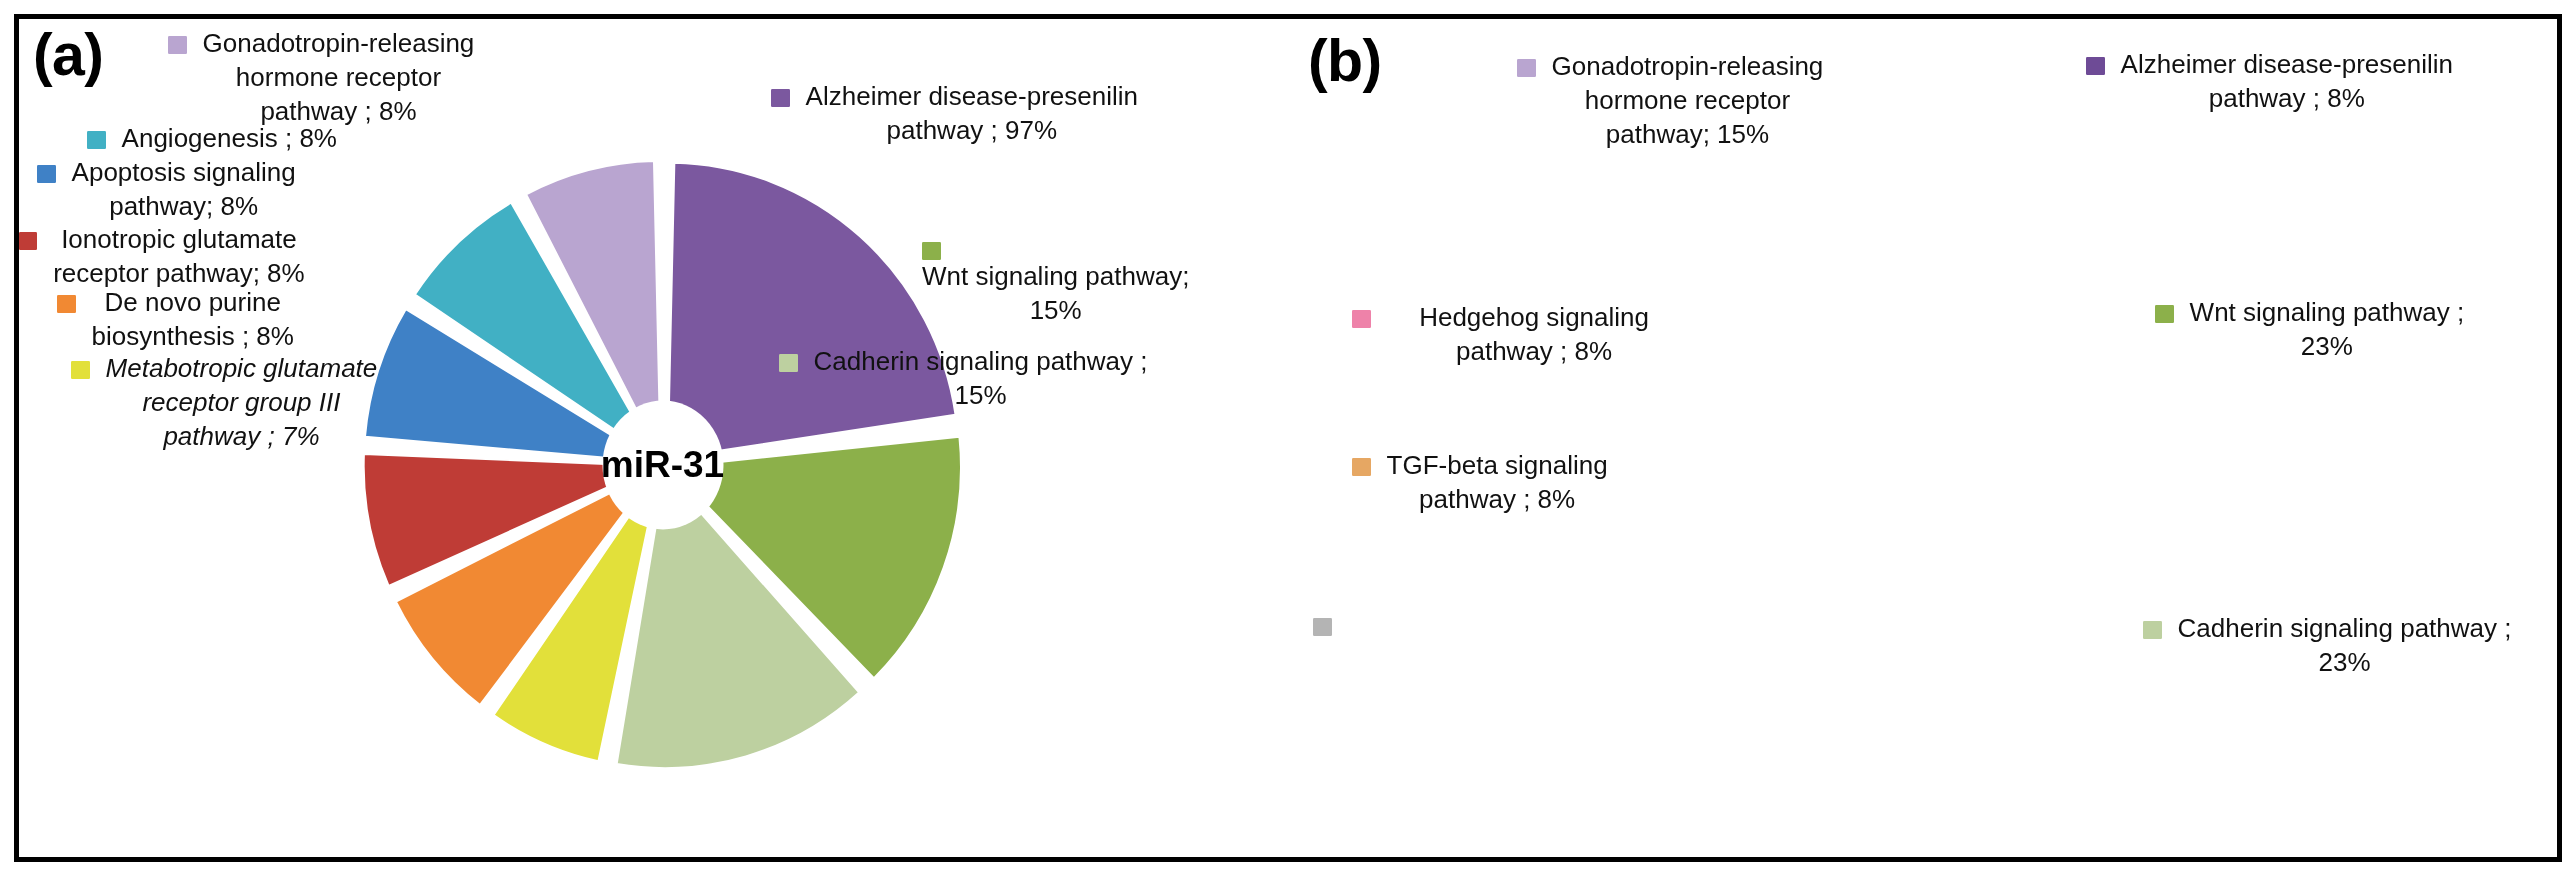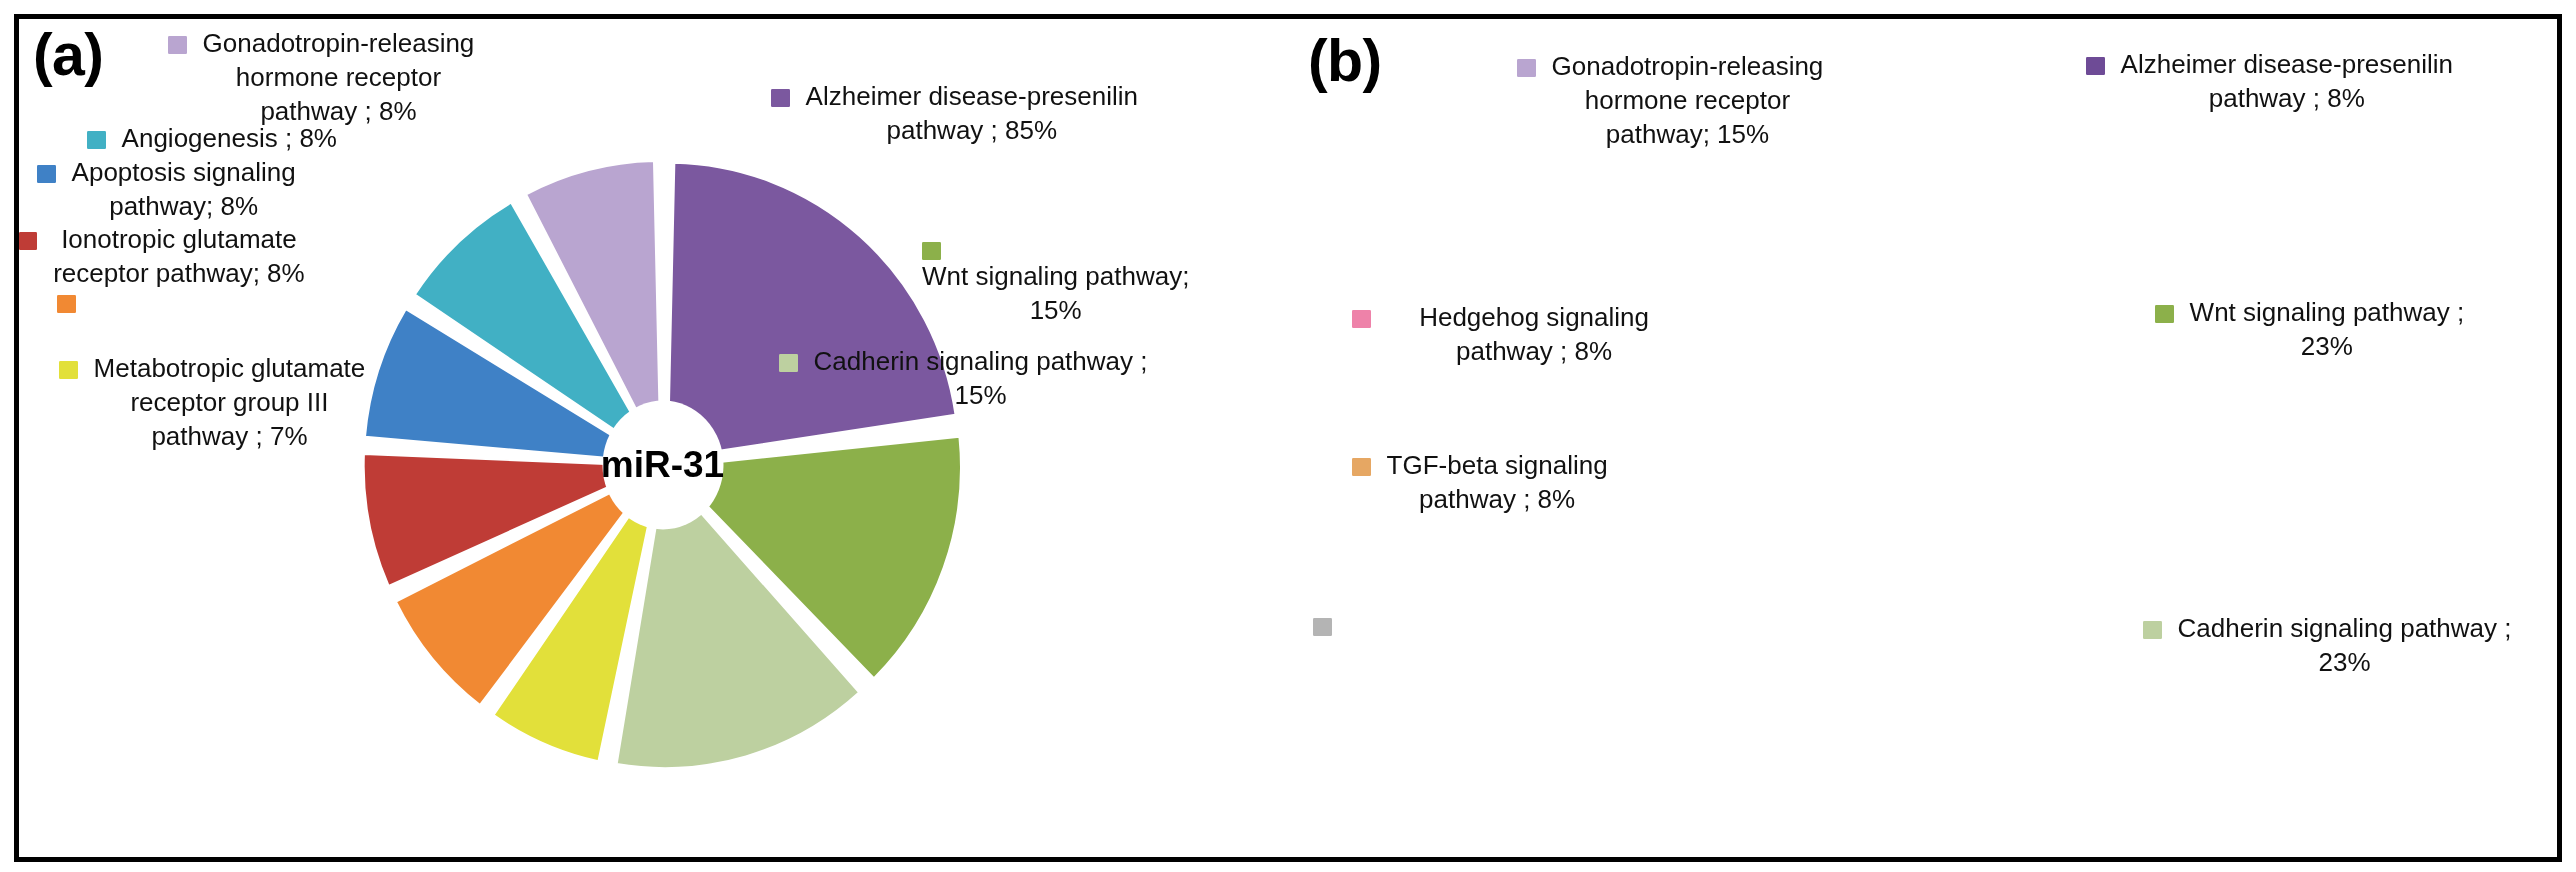--- a/index.html
+++ b/index.html
@@ -100,36 +100,40 @@
     <div class="legend ctr" style="left:18.6px;top:223px;width:322px;">
       <span class="swatch" style="background:#bf3c36"></span>
       <span class="txt">
         <span>Ionotropic glutamate</span>
         <span>receptor pathway; 8%</span>
       </span>
     </div>
 
     <div class="legend ctr" style="left:57px;top:286px;width:279px;">
       <span class="swatch" style="background:#f18933"></span>
-    </div>
-
-    <div class="legend ctr" style="left:59px;top:352px;width:347px;">
+      <span class="txt">
+        <span>De novo purine</span>
+        <span>biosynthesis ; 8%</span>
+      </span>
+    </div>
+
+    <div class="legend ctr" style="left:71px;top:352px;width:347px;font-style:italic;">
       <span class="swatch" style="background:#e2e03a"></span>
       <span class="txt">
         <span>Metabotropic glutamate</span>
         <span>receptor group III</span>
         <span>pathway ; 7%</span>
       </span>
     </div>
 
     <div class="legend ctr bold" style="left:771px;top:80px;width:421px;">
       <span class="swatch" style="background:#7b589f"></span>
       <span class="txt">
         <span>Alzheimer disease-presenilin</span>
-        <span>pathway ; 85%</span>
+        <span>pathway ; 97%</span>
       </span>
     </div>
 
     <div class="legend ctr" style="left:922px;top:233px;width:309px;flex-direction:column;">
       <span class="swatch" style="background:#8cb04a"></span>
       <span class="txt">
         <span>Wnt signaling pathway;</span>
         <span>15%</span>
       </span>
     </div>

